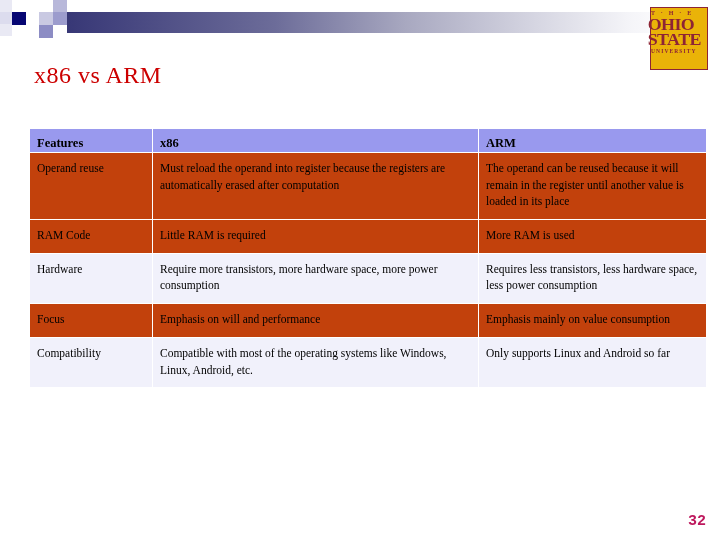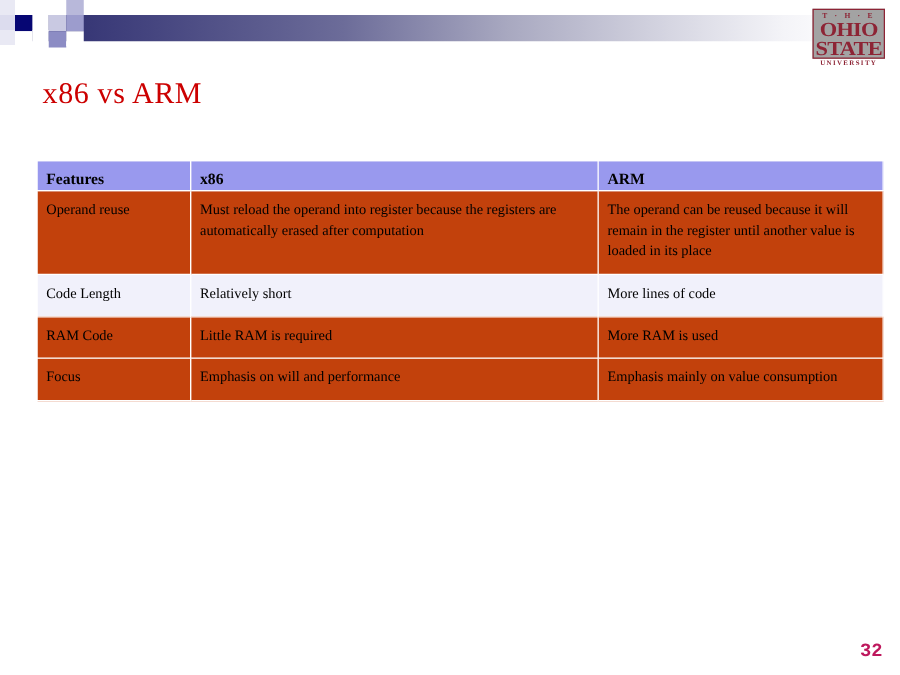--- a/index.html
+++ b/index.html
@@ -51,26 +51,26 @@
   .sq-m { left: 53px; top: 25px; width: 14px; height: 12px; background: #ffffff; }
   .sq-n { left: 12px; top: 0px;  width: 14px; height: 12px; background: #ffffff; }
   .sq-o { left: 12px; top: 25px; width: 14px; height: 12px; background: #ffffff; }
 
   
   #osu-logo {
     position: absolute;
     right: 12px;
     top: 7px;
     width: 58px;
-    height: 40px;
+    height: 63px;
     border: 1px solid #8d2435;
     box-sizing: border-box;
-    background: #a3a3a3;
+    background: #eab308;
     color: #8d2435;
-    text-align: center;
+    text-align: left;
     font-family: "Liberation Serif", "DejaVu Serif", serif;
     line-height: 1;
     padding-top: 2px;
   }
   #osu-logo .the {
     font-size: 6px;
     letter-spacing: 2.2px;
     font-weight: bold;
     margin-bottom: 1px;
   }
@@ -190,31 +190,36 @@
       <th>x86</th>
       <th>ARM</th>
     </tr>
   </thead>
   <tbody>
     <tr class="row-shade">
       <td>Operand reuse</td>
       <td>Must reload the operand into register because the registers are automatically erased after computation</td>
       <td>The operand can be reused because it will remain in the register until another value is loaded in its place</td>
     </tr>
-    <tr class="row-light">
-      <td>Code Length</td>
-      <td>Relatively short</td>
-      <td>More lines of code</td>
-    </tr>
     <tr class="row-shade">
       <td>RAM Code</td>
       <td>Little RAM is required</td>
       <td>More RAM is used</td>
     </tr>
+    <tr class="row-light">
+      <td>Hardware</td>
+      <td>Require more transistors, more hardware space, more power consumption</td>
+      <td>Requires less transistors, less hardware space, less power consumption</td>
+    </tr>
     <tr class="row-shade">
       <td>Focus</td>
       <td>Emphasis on will and performance</td>
       <td>Emphasis mainly on value consumption</td>
     </tr>
+    <tr class="row-light">
+      <td>Compatibility</td>
+      <td>Compatible with most of the operating systems like Windows, Linux, Android, etc.</td>
+      <td>Only supports Linux and Android so far</td>
+    </tr>
   </tbody>
 </table>
 
 <div id="page-number">32</div>
 
 </body></html>

